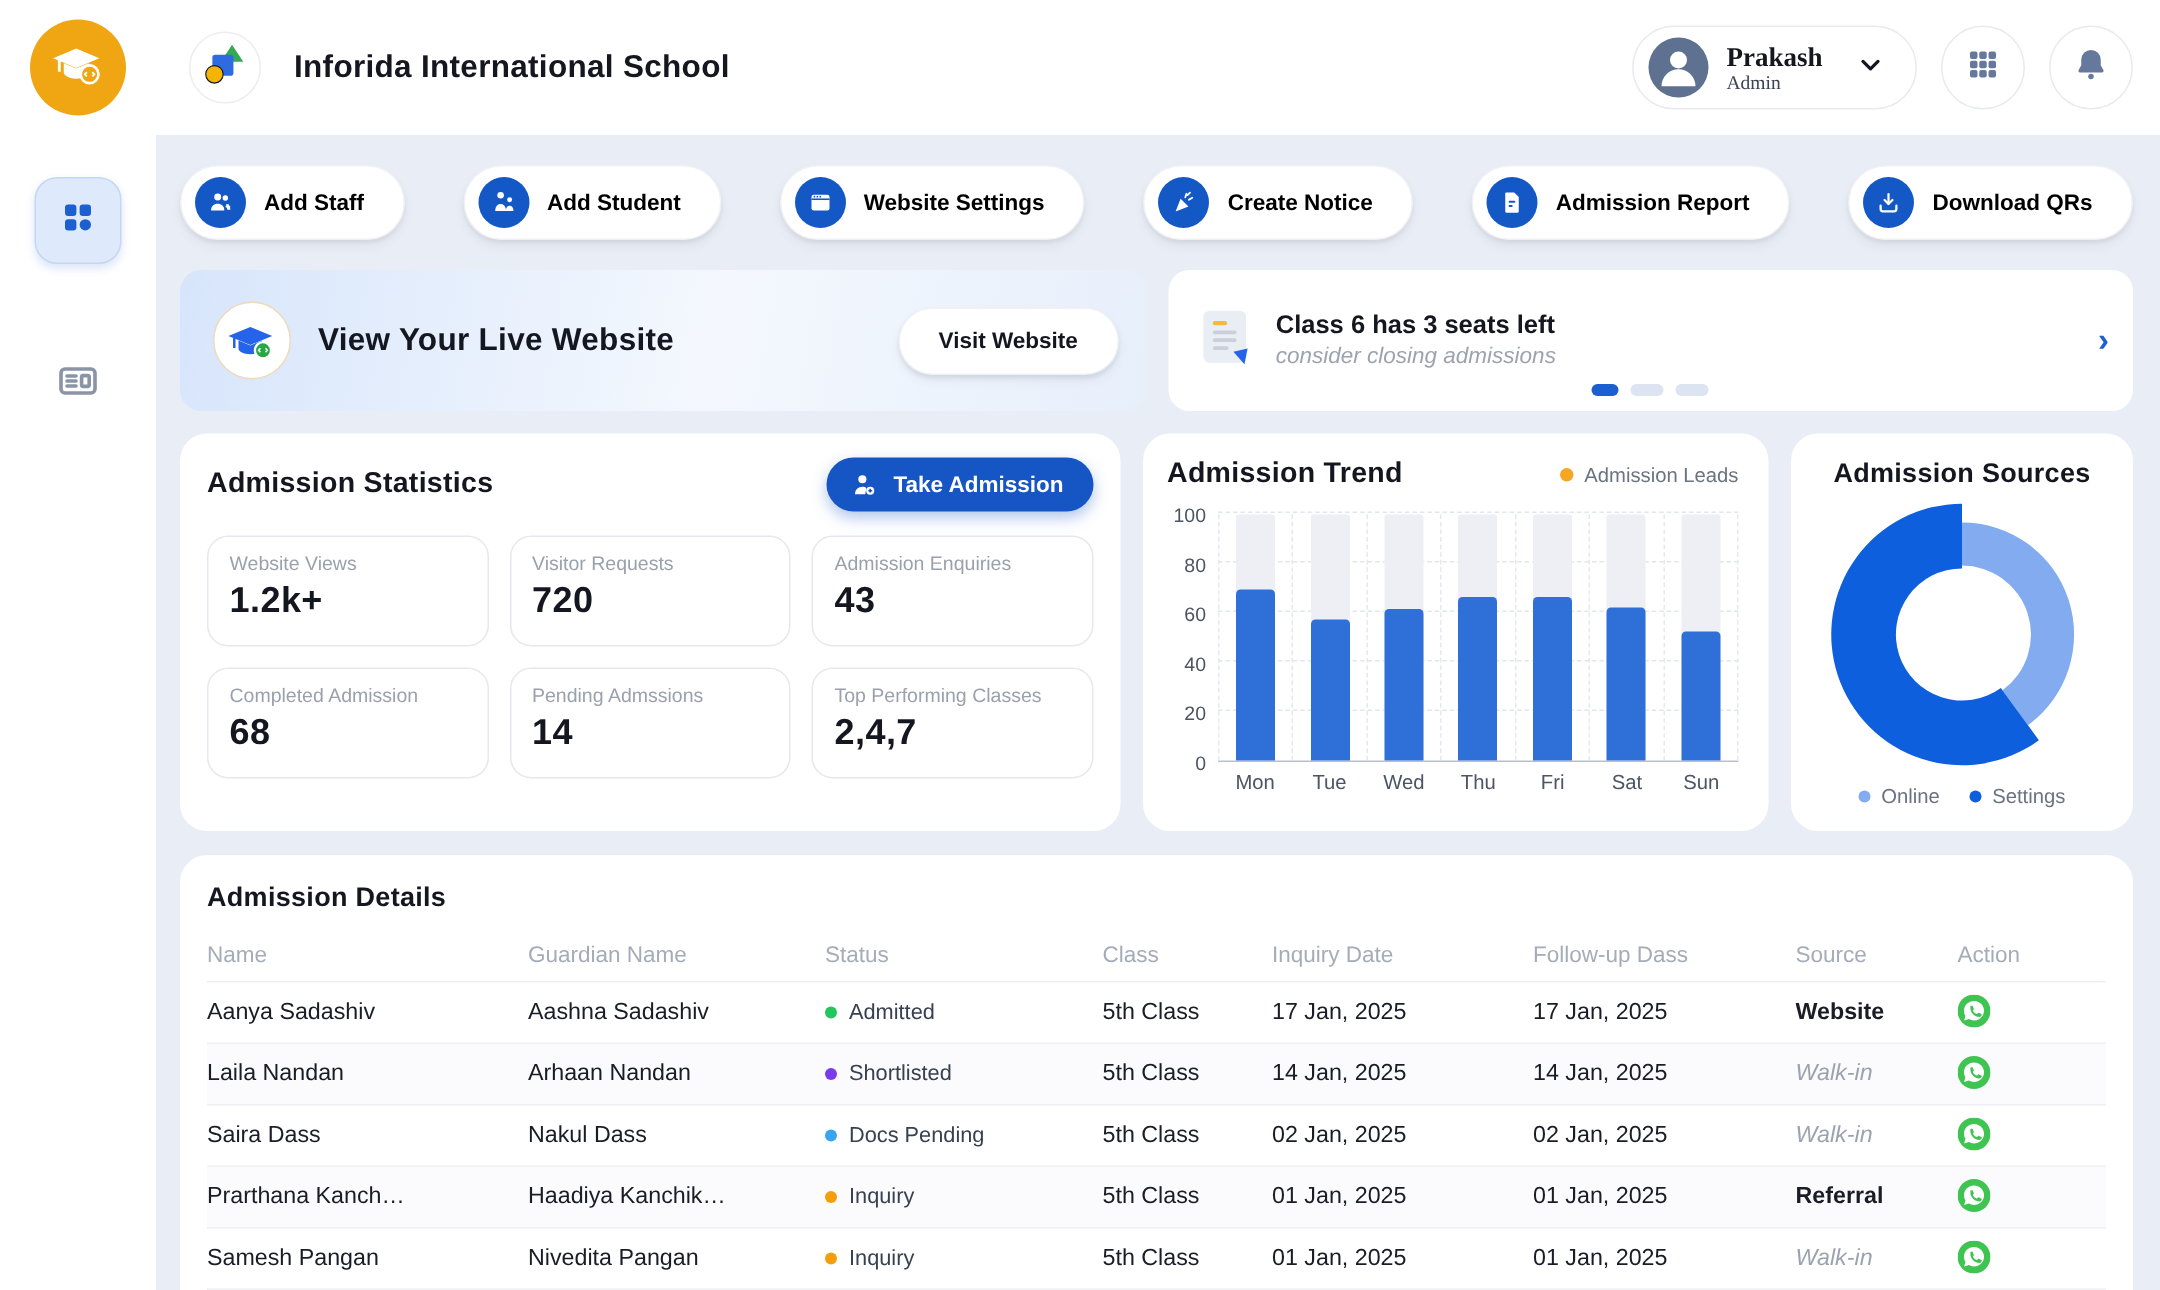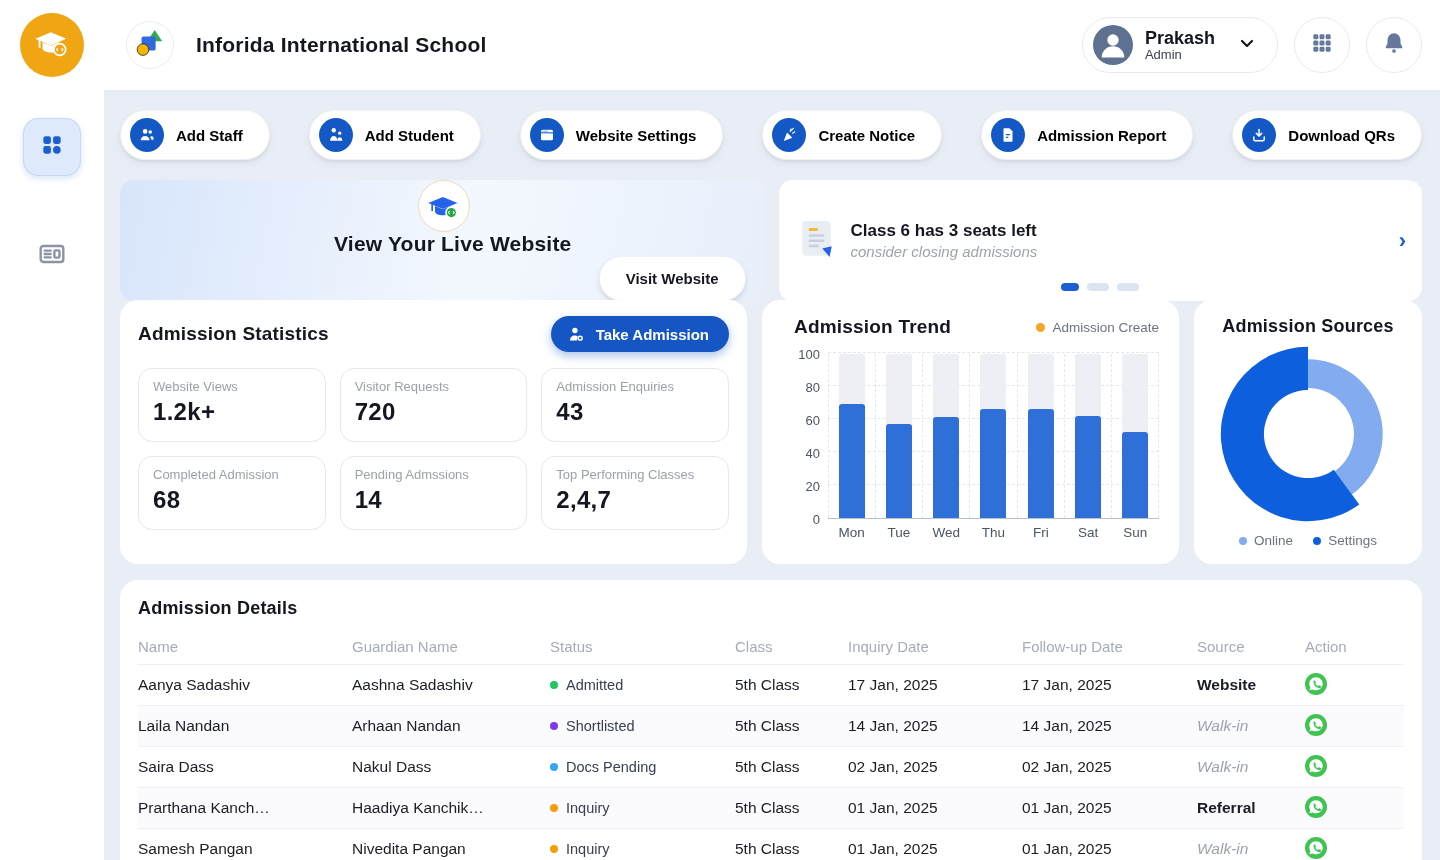--- a/index.html
+++ b/index.html
@@ -28,21 +28,21 @@
   
   .header {
     position:absolute; left:104px; top:0; width:1336px; height:90px;
     background:#FFFFFF; display:flex; align-items:center; padding:0 18px 0 22px;
   }
   .school-logo {
     width:48px; height:48px; border-radius:50%; background:#fff;
     border:1px solid #ECEDF1; display:flex; align-items:center; justify-content:center;
   }
   .school-name { font-size:21px; font-weight:700; margin-left:22px; letter-spacing:.2px; }
-  .header-right { margin-left:auto; display:flex; align-items:center; gap:16px; }
+  .header-right { margin-left:auto; display:flex; align-items:center; gap:16px;font-family:Liberation Serif, serif; }
   .user-pill {
     height:56px; border:1px solid #E8EAEF; border-radius:28px; background:#fff;
     display:flex; align-items:center; padding:0 20px 0 10px; gap:12px; cursor:pointer;
   }
   .avatar { width:40px; height:40px; border-radius:50%; background:#5E7190; display:flex; align-items:center; justify-content:center; overflow:hidden; }
   .user-name { font-size:18px; font-weight:700; line-height:20px; }
   .user-role { font-size:13px; color:#3B4252; line-height:14px; }
   .round-btn {
     width:56px; height:56px; border-radius:50%; border:1px solid #E8EAEF; background:#fff;
     display:flex; align-items:center; justify-content:center; cursor:pointer;
@@ -58,21 +58,21 @@
     background:#fff; border:1px solid #F0F1F5; border-radius:26px; height:50px;
     display:flex; align-items:center; gap:12px; padding:0 26px 0 9px; cursor:pointer;
     box-shadow:0 2px 3px rgba(16,24,40,.06), 0 4px 8px rgba(16,24,40,.05); flex:0 0 auto;
   }
   .action-ic { width:34px; height:34px; border-radius:50%; background:#1458C5; display:flex; align-items:center; justify-content:center; flex:0 0 34px; }
   .action-label { font-size:15px; font-weight:700; white-space:nowrap; }
   
   .banner-row { display:grid; grid-template-columns:1fr 1fr; gap:15px; height:105px; margin-bottom:15px; }
   .live-card {
     border-radius:14px; background:linear-gradient(100deg,#D7E5FB 0%,#F4F8FE 55%,#E7EFFB 100%);
-    display:flex; align-items:center; padding:0 18px 0 22px;flex-direction:column;
+    display:flex; align-items:center; padding:0 18px 0 22px;
   }
   .live-ic { width:52px; height:52px; border-radius:50%; background:#fff; border:1px solid #F0D9B9; display:flex; align-items:center; justify-content:center; }
   .live-title { font-size:21px; font-weight:800; margin-left:18px; letter-spacing:.2px; }
   .visit-btn {
     margin-left:auto; background:#fff; border:1px solid #F0F1F5; border-radius:23px; height:45px;
     padding:0 26px; font-size:15px; font-weight:600; cursor:pointer;
     box-shadow:0 2px 3px rgba(16,24,40,.08), 0 4px 8px rgba(16,24,40,.05);
     font-family:inherit; color:#14171F;
   }
   .notice-card { border-radius:14px; background:#fff; position:relative; display:flex; align-items:center; padding:0 16px 0 20px; }
@@ -92,21 +92,21 @@
   .take-btn {
     background:#1656C4; color:#fff; border:none; border-radius:23px; height:36px; padding:0 20px 0 16px;
     font-size:15px; font-weight:600; display:flex; align-items:center; gap:10px; cursor:pointer;
     box-shadow:0 4px 10px rgba(22,86,196,.35); font-family:inherit;
   }
   .stats-grid { display:grid; grid-template-columns:1fr 1fr 1fr; gap:14px; }
   .stat-card { border:1px solid #E6E8EE; border-radius:14px; height:74px; padding:10px 14px; }
   .stat-label { font-size:13px; color:#9AA1AC; margin-bottom:4px; }
   .stat-value { font-size:24px; font-weight:800; letter-spacing:.3px; }
   
-  .trend-panel { padding:16px 20px 0 32px; }
+  .trend-panel { padding:16px 20px 0 16px; }
   .trend-head { display:flex; align-items:center; justify-content:space-between; }
   .legend-item { display:flex; align-items:center; gap:7px; font-size:13.5px; color:#6B7280; }
   .legend-dot { width:9px; height:9px; border-radius:50%; }
   .trend-chart { display:flex; margin-top:16px; }
   .y-axis { width:34px; position:relative; height:165px; flex:0 0 34px; }
   .y-tick { position:absolute; right:8px; font-size:13px; color:#4B5563; }
   .plot { position:relative; flex:1; height:165px; border-bottom:1px solid #B9BFC9; }
   .gridline { position:absolute; left:0; right:0; border-top:1px dashed #E2E6EE; }
   .trend-cols { position:absolute; inset:0; display:flex; border-right:1px dashed #E4E8F0; }
   .trend-col { flex:1; position:relative; border-left:1px dashed #E4E8F0; }
@@ -376,21 +376,21 @@
             <div class="stat-value">2,4,7</div>
           </div>
         </div>
     </div>
 
     <div class="panel trend-panel">
       <div class="trend-head">
         <div class="panel-title">Admission Trend</div>
         <div class="legend-item">
           <span class="legend-dot" id="trend-legend-dot" style="background: rgb(245, 166, 35);"></span>
-          <span>Admission Create</span>
+          <span>Admission Leads</span>
         </div>
       </div>
       <div class="trend-chart">
         <div class="y-axis" id="trend-yaxis">
             <div class="y-tick" style="bottom: -8px;">0</div>
             <div class="y-tick" style="bottom: 25px;">20</div>
             <div class="y-tick" style="bottom: 58px;">40</div>
             <div class="y-tick" style="bottom: 91px;">60</div>
             <div class="y-tick" style="bottom: 124px;">80</div>
             <div class="y-tick" style="bottom: 157px;">100</div>
@@ -464,21 +464,21 @@
   </div>
 
   <div class="table-panel">
     <div class="panel-title" style="font-size:18px">Admission Details</div>
     <div class="table-grid thead" id="table-head">
         <div class="th">Name</div>
         <div class="th">Guardian Name</div>
         <div class="th">Status</div>
         <div class="th">Class</div>
         <div class="th">Inquiry Date</div>
-        <div class="th">Follow-up Date</div>
+        <div class="th">Follow-up Dass</div>
         <div class="th">Source</div>
         <div class="th">Action</div>
       </div>
     <div id="table-body">
         <div class="table-grid trow">
           <div class="td">Aanya Sadashiv</div>
           <div class="td">Aashna Sadashiv</div>
           <div class="td status-cell"><span class="status-dot" style="background:#22C55E"></span>Admitted</div>
           <div class="td">5th Class</div>
           <div class="td">17 Jan, 2025</div>

